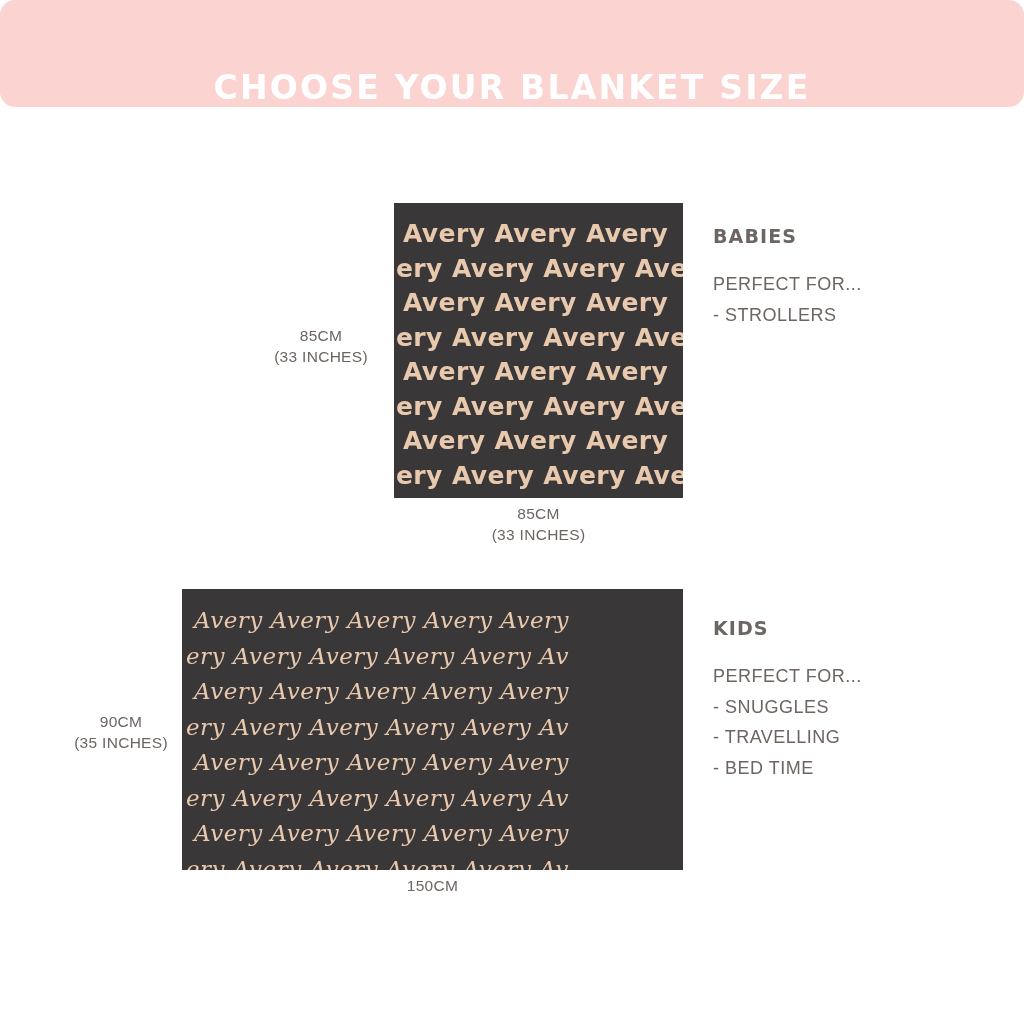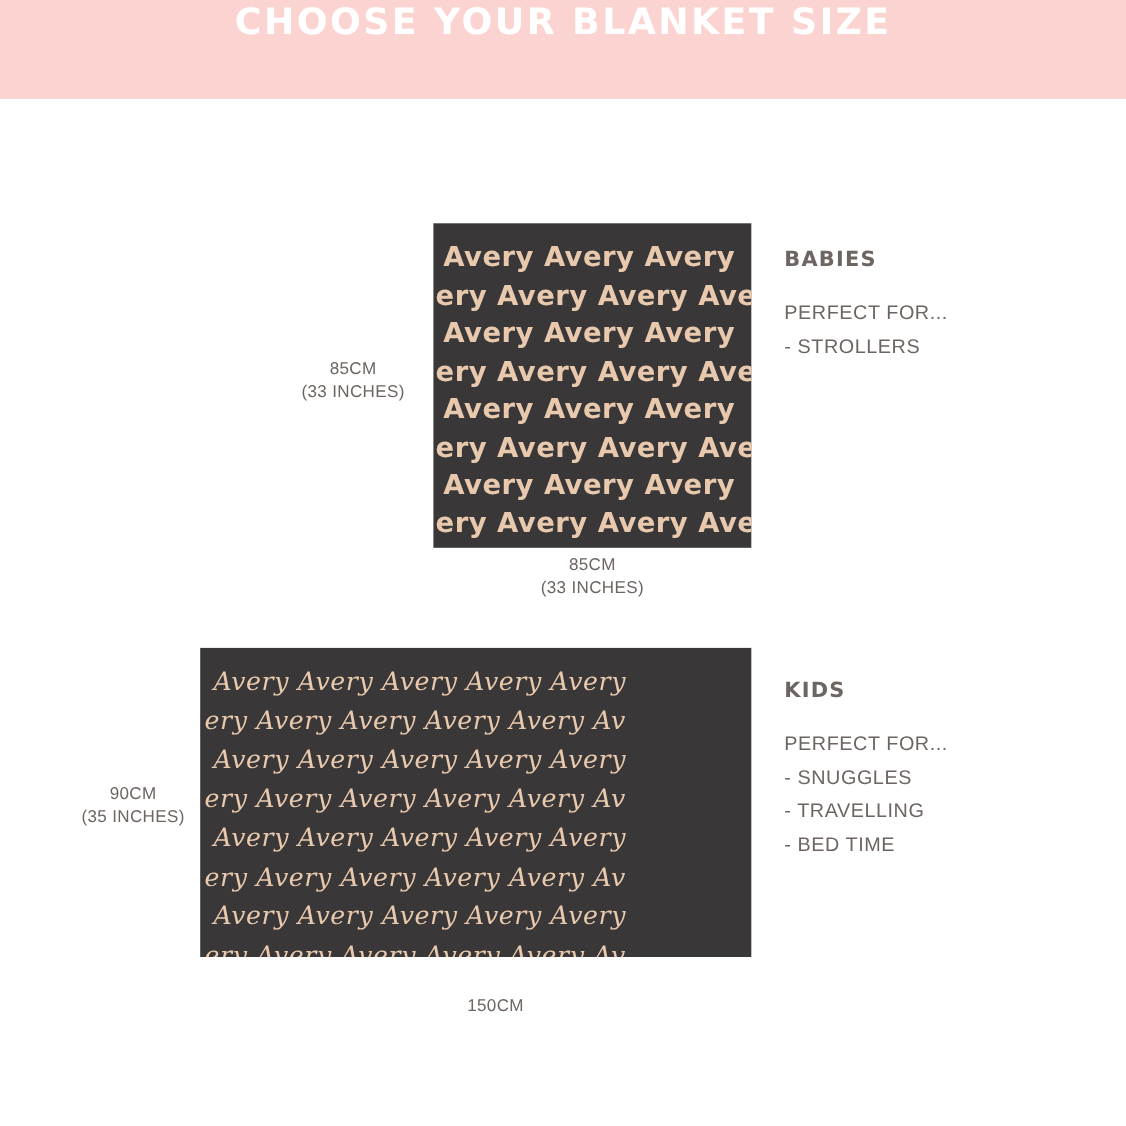--- a/index.html
+++ b/index.html
@@ -11,26 +11,27 @@
     height: 1024px;
     background: #ffffff;
     font-family: "Liberation Sans", sans-serif;
     overflow: hidden;
     position: relative;
   }
 
   
   .header {
     width: 1024px;
-    height: 90px;
+    height: 107px;
     background: #fbd3d1;
     display: flex;
-    align-items: flex-start;
+    align-items: flex-end;
     justify-content: center;
     box-sizing: border-box;
+    border-radius: 15px;
   }
   .header-title {
     color: #ffffff;
     font-size: 33px;
     font-weight: bold;
     letter-spacing: 2.2px;
     text-align: center;
     font-family: "DejaVu Sans", sans-serif;
   }
 
@@ -170,21 +171,21 @@
       <div class="name-row offset">ery Avery Avery Avery Avery Av</div>
       <div class="name-row">Avery Avery Avery Avery Avery</div>
       <div class="name-row offset">ery Avery Avery Avery Avery Av</div>
       <div class="name-row">Avery Avery Avery Avery Avery</div>
       <div class="name-row offset">ery Avery Avery Avery Avery Av</div>
       <div class="name-row">Avery Avery Avery Avery Avery</div>
       <div class="name-row offset">ery Avery Avery Avery Avery Av</div>
     </div>
   </div>
 
-  <div class="dim" style="position:absolute; left:200px; top:298px; width:501px;margin-top:29px;">
+  <div class="dim" style="position:absolute; left:182px; top:298px; width:501px;">
     <span>150CM</span>
   </div>
 
   <div style="position:absolute; left:713px; top:40px; width:280px;">
     <div class="info-title">KIDS</div>
     <div class="info-line">PERFECT FOR...</div>
     <div class="info-line">- SNUGGLES</div>
     <div class="info-line">- TRAVELLING</div>
     <div class="info-line">- BED TIME</div>
   </div>

